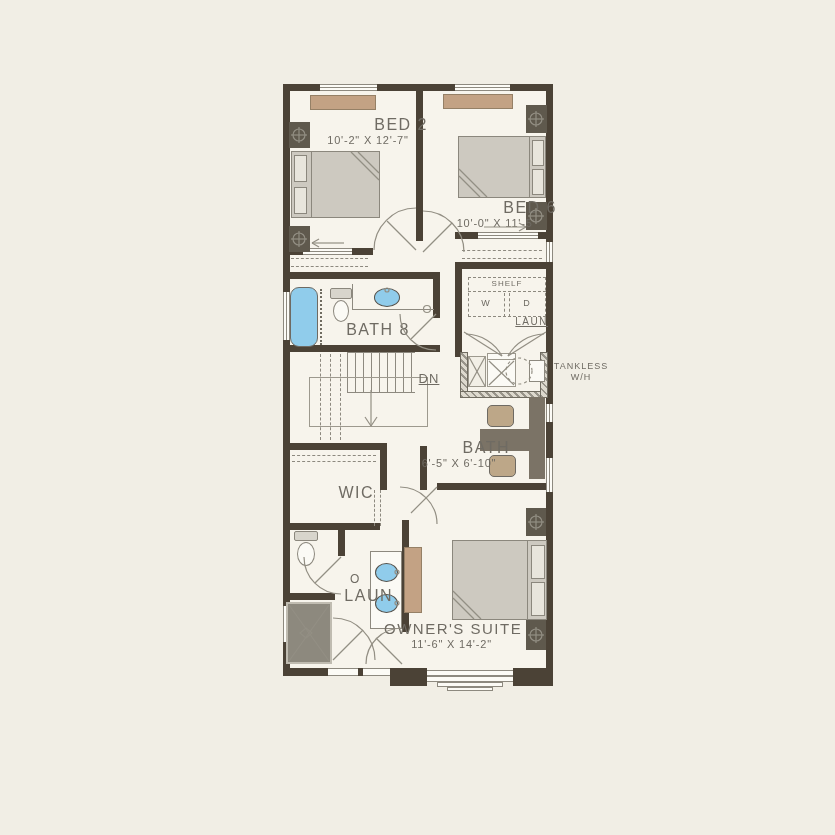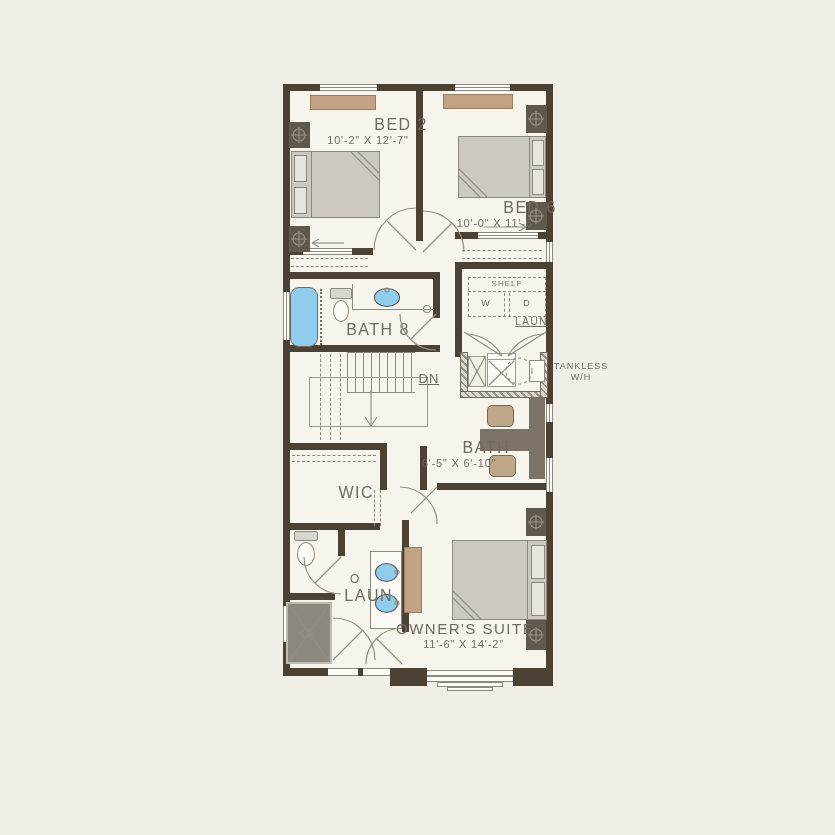--- a/index.html
+++ b/index.html
@@ -176,21 +176,21 @@
   <div class="room-name">LAUN</div>
 </div>
 
 <div class="abs tan" style="left:404px;top:547px;width:18px;height:66px;"></div>
 <div class="abs dark-unit" style="left:526px;top:508px;width:20px;height:28px;"></div>
 <div class="abs dark-unit" style="left:526px;top:620px;width:20px;height:30px;"></div>
 <div class="abs furn" style="left:452px;top:540px;width:95px;height:80px;"></div>
 <div class="abs pillow" style="left:531px;top:545px;width:14px;height:34px;"></div>
 <div class="abs pillow" style="left:531px;top:582px;width:14px;height:34px;"></div>
 <div class="abs seam" style="left:527px;top:540px;width:0;height:80px;"></div>
-<div class="abs lbl" style="left:396px;top:620px;width:135px;">
+<div class="abs lbl" style="left:384px;top:620px;width:135px;">
   <div class="room-name" style="font-size:15px;">OWNER'S SUITE</div>
   <div class="room-dims">11'-6" X 14'-2"</div>
 </div>
 
 <svg class="overlay" width="835" height="835" viewBox="0 0 835 835">
 
   <g>
     <path d="M374,250 A42,42 0 0 1 416,208"></path>
       <line x1="416" y1="250" x2="387" y2="221"></line>
   </g>

